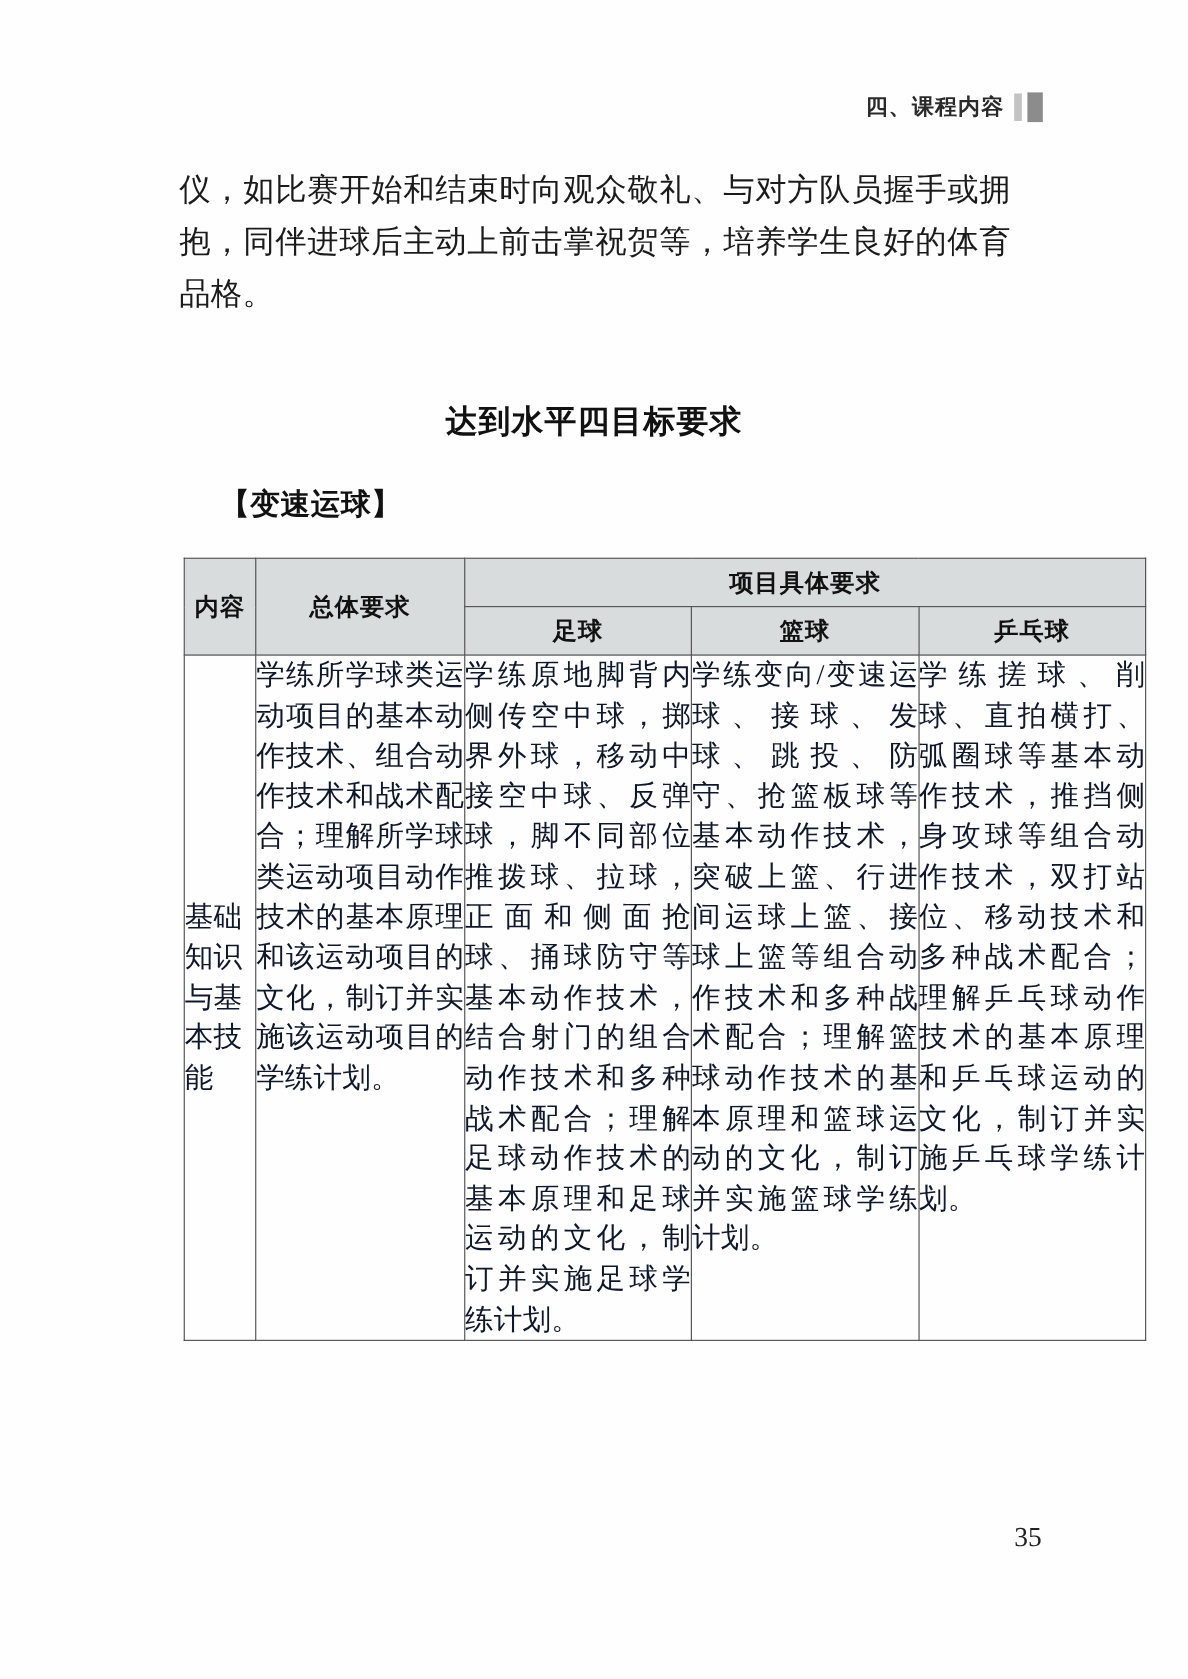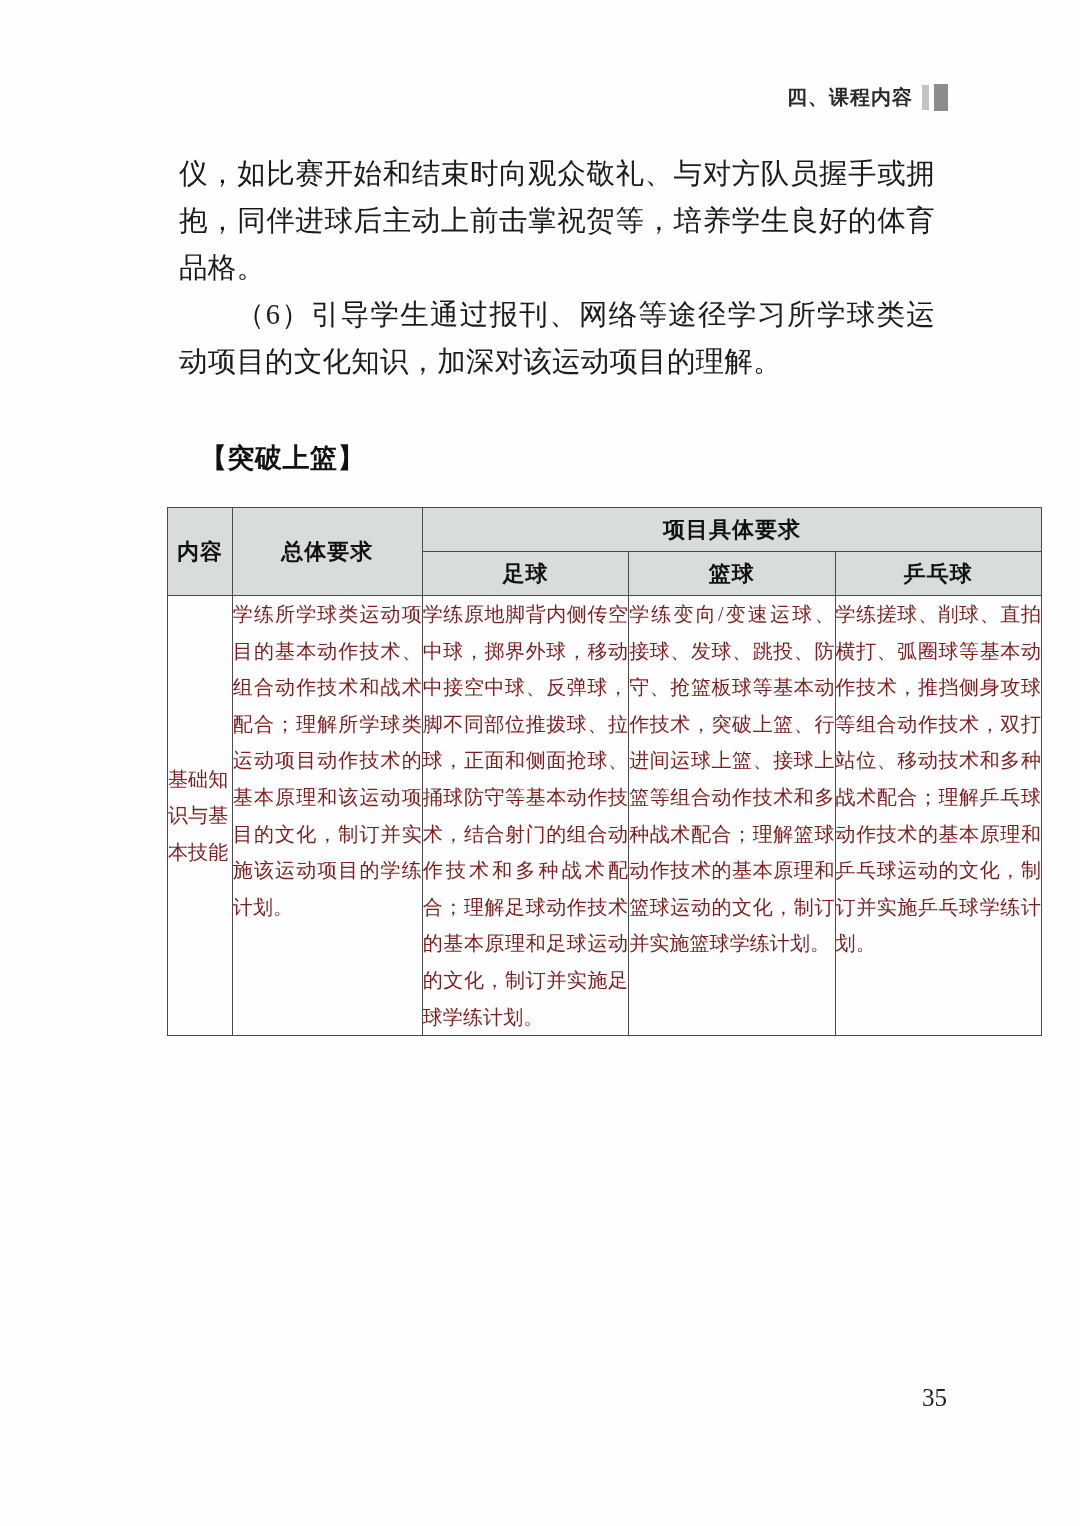--- a/index.html
+++ b/index.html
@@ -55,21 +55,20 @@
     height: 27px;
     background: #8c8c8c;
   }
 
   
   .body-block {
     position: absolute;
     left: 163px;
     top: 150px;
     width: 756px;
-    margin-left: 16px;
   }
   .para {
     font-size: 28.5px;
     line-height: 47px;
     text-align: justify;
     text-justify: inter-ideograph;
     margin: 0;
     color: #1b1b1b;
     letter-spacing: 0.2px;
   }
@@ -121,23 +120,23 @@
     text-align: center;
     letter-spacing: 1px;
     color: #111;
   }
   .th-content { height: 86px; }
   .th-overall { height: 86px; }
   .th-group    { height: 43px; }
   .th-sport    { height: 43px; }
 
   .req-table td {
-    font-size: 20px;
+    font-size: 26px;
     line-height: 36.6px;
-    color: #7f1d1d;
+    color: #0f172a;
     letter-spacing: 0.1px;
   }
   .cell-pad {
     padding: 11px 9px 11px 9px;
     text-align: justify;
     text-justify: inter-ideograph;
   }
   .cell-center {
     padding: 0 6px;
     line-height: 38px;
@@ -168,24 +167,24 @@
   <div class="running-header">
     <span class="running-header-text">四、课程内容</span>
     <span class="header-bars">
       <span class="header-bar-thin"></span>
       <span class="header-bar-thick"></span>
     </span>
   </div>
 
   <div class="body-block">
     <p class="para">仪，如比赛开始和结束时向观众敬礼、与对方队员握手或拥抱，同伴进球后主动上前击掌祝贺等，培养学生良好的体育品格。</p>
-    <p class="para indent">（6）引导学生通过报刊、网络等途径学习所学球类运动项目的文化知识，加深对该运动项目的理解。</p>
   </div>
 
-  <div class="subsection-title">【突破上篮】</div>
+  <div class="section-title">达到水平四目标要求</div>
+  <div class="subsection-title">【变速运球】</div>
 
   <table class="req-table">
     <colgroup>
       <col class="col-content">
       <col class="col-overall">
       <col class="col-sport">
       <col class="col-sport">
       <col class="col-sport">
     </colgroup>
     <thead>

